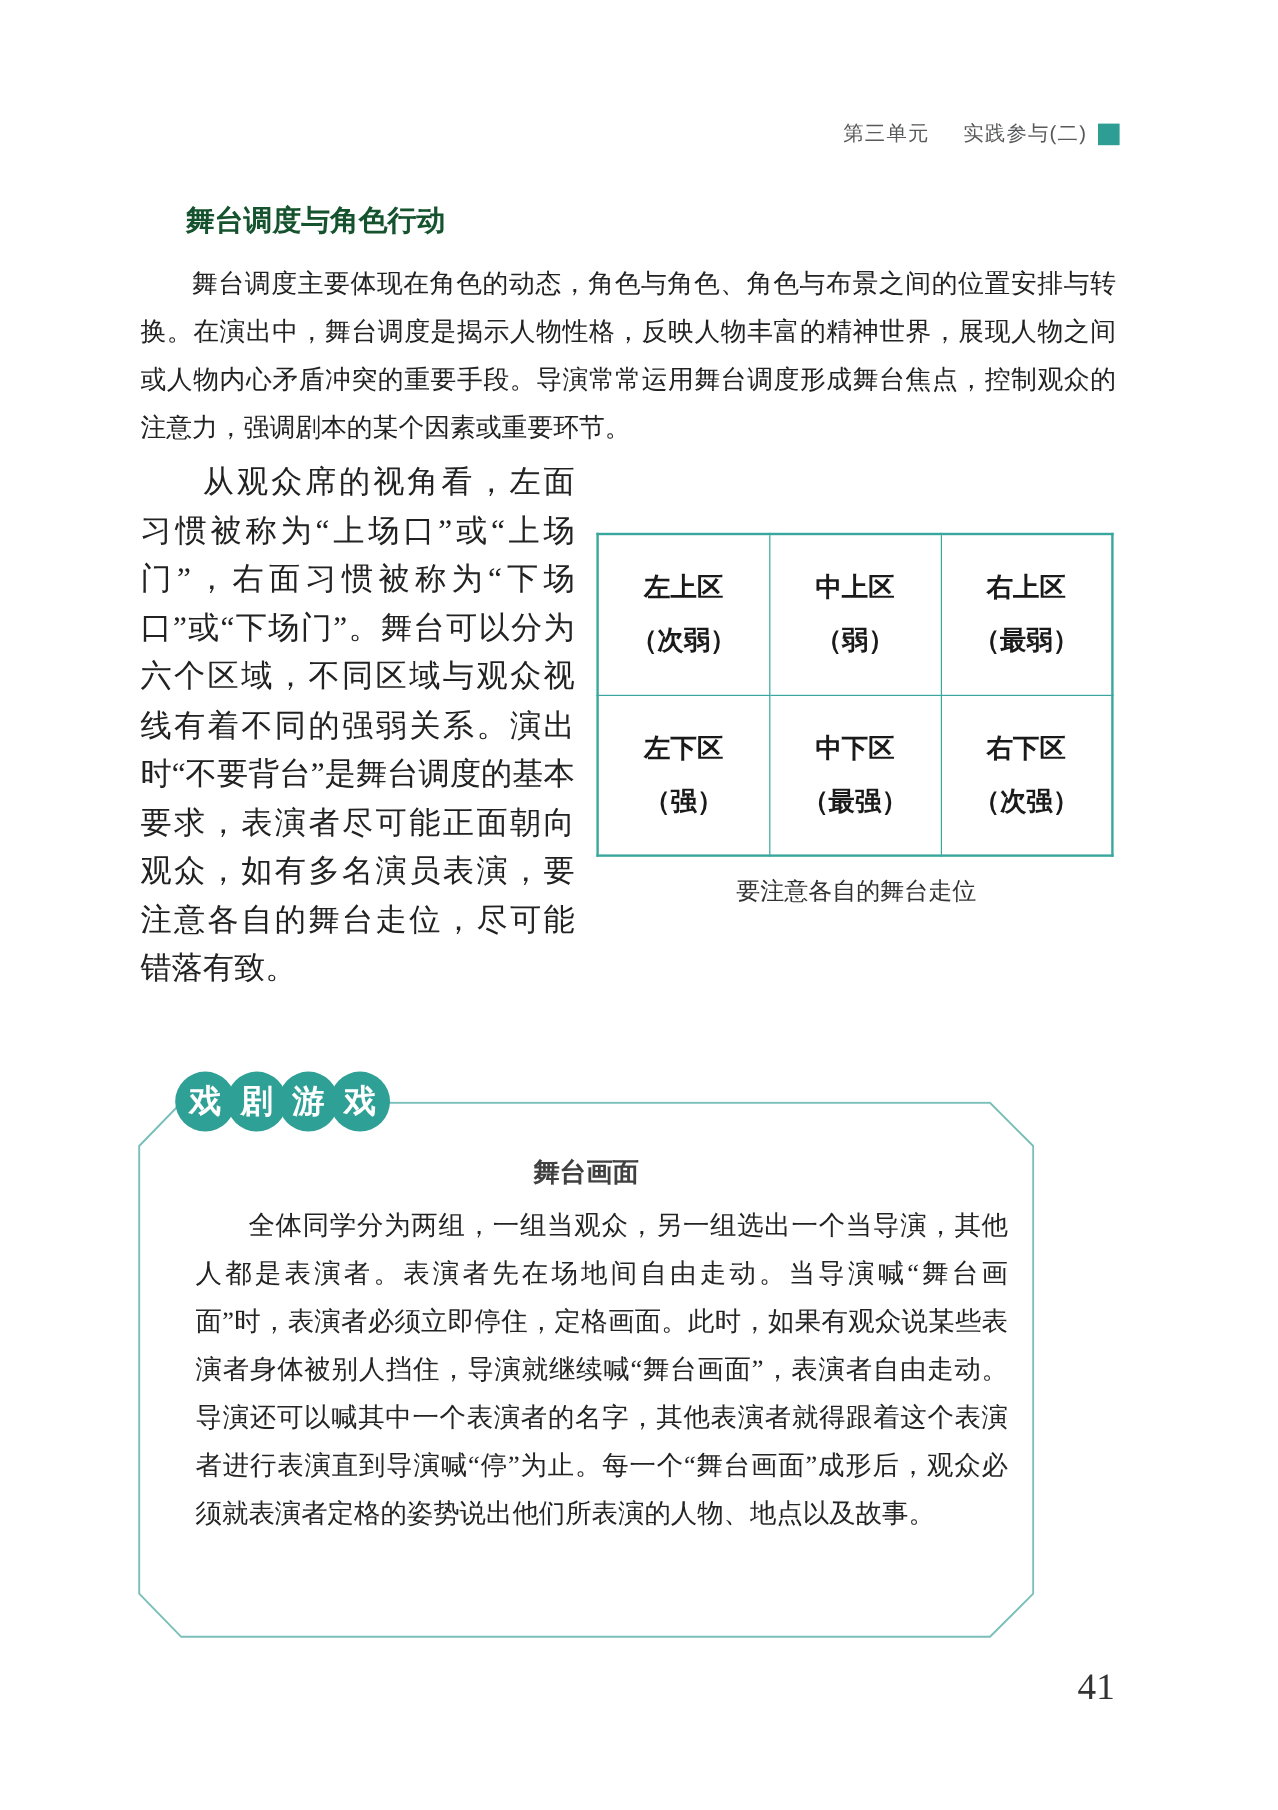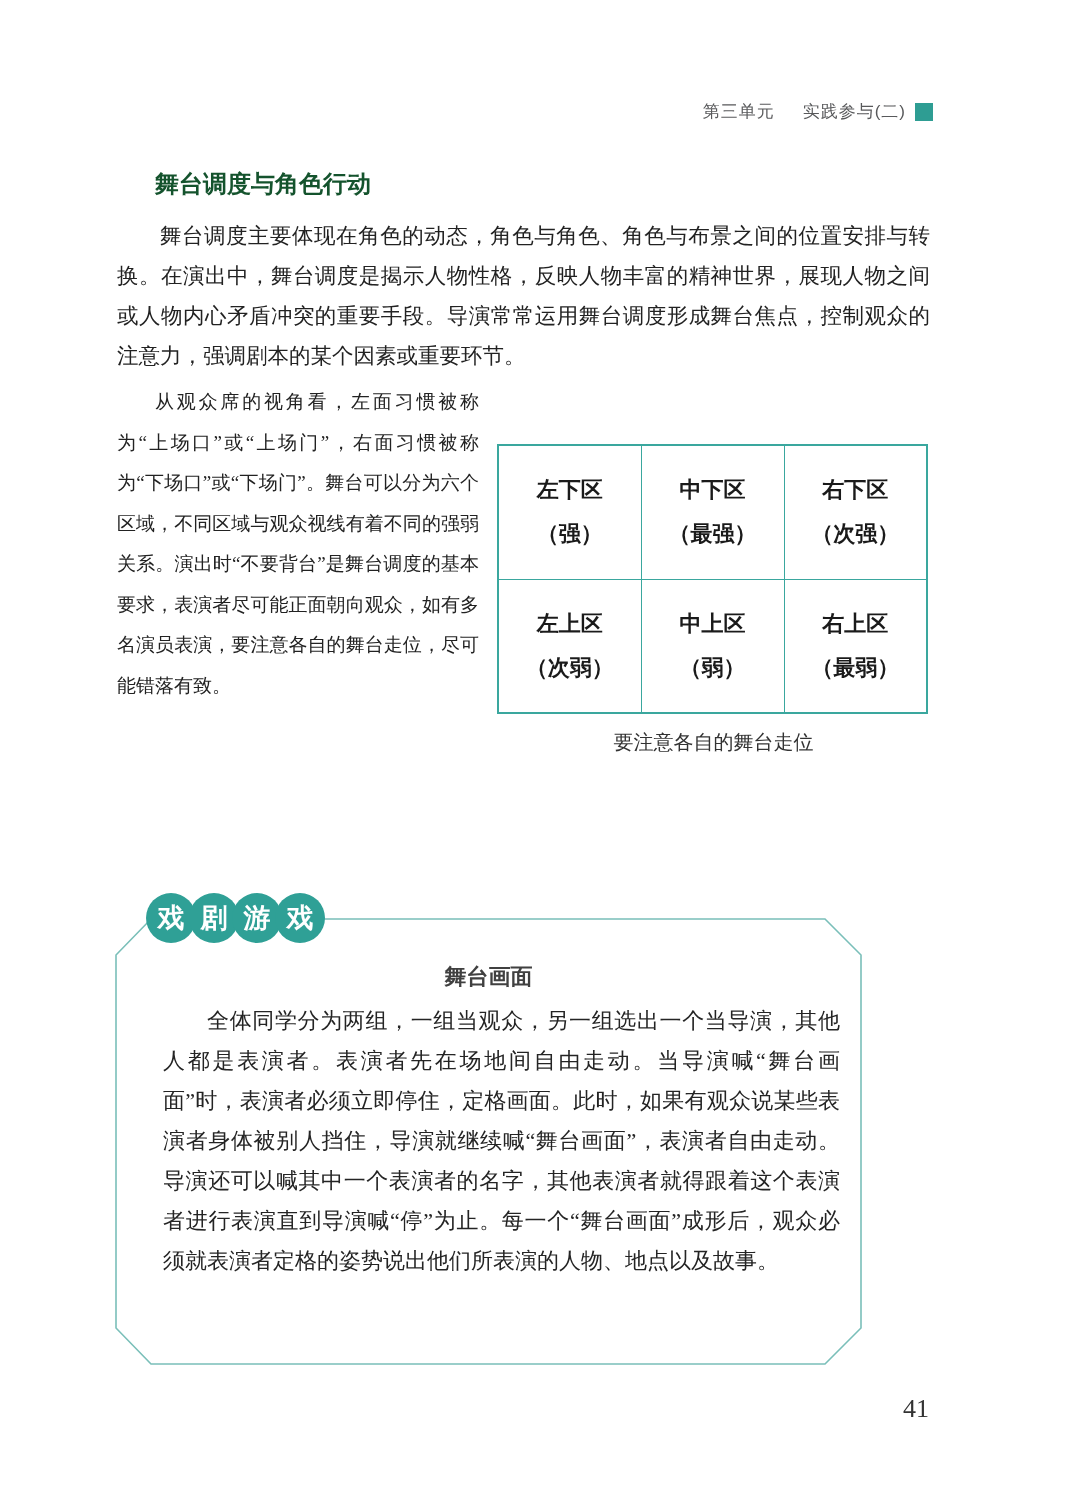--- a/index.html
+++ b/index.html
@@ -34,21 +34,21 @@
     margin-left:38px;
   }
   .para1 {
     margin-top:16px;
     font-size:21.5px; line-height:40px;
     text-align:justify; text-indent:2em;
   }
   .columns { display:flex; margin-top:6px; }
   .left-col { width:362px; flex:none; }
   .para2 {
-    font-size:19px; line-height:40.5px;
+    font-size:26px; line-height:40.5px;
     text-align:justify; text-indent:2em;
   }
   .figure { flex:none; margin-left:18px; width:433px; padding-top:62px; }
   .stage-table {
     width:431px; height:270px;
     border-collapse:collapse; table-layout:fixed;
     font-family:"Liberation Sans", sans-serif;
   }
   .stage-table td {
     border:1px solid #3aa79e;
@@ -93,21 +93,21 @@
   .game-body {
     position:relative;
     margin:9px 22px 0 48px;
     font-size:22px; line-height:40px;
     text-align:justify; text-indent:2em;
     color:#242424;
   }
 
   .page-number {
     position:absolute; right:136px; bottom:84px;
-    font-size:26px; color:#333333;
+    font-size:31px; color:#333333;
     font-family:"Liberation Serif", serif;
   }
 </style>
 </head>
 <body>
 
 <div class="page">
 
   <div class="running-head">
     <span>第三单元</span>
@@ -125,44 +125,44 @@
     <div class="columns">
       <div class="left-col">
         <p class="para2">从观众席的视角看，左面习惯被称为“上场口”或“上场门”，右面习惯被称为“下场口”或“下场门”。舞台可以分为六个区域，不同区域与观众视线有着不同的强弱关系。演出时“不要背台”是舞台调度的基本要求，表演者尽可能正面朝向观众，如有多名演员表演，要注意各自的舞台走位，尽可能错落有致。</p>
       </div>
 
       <div class="figure">
         <table class="stage-table">
           <tbody>
             <tr>
               <td>
+                <div class="cell-line">左上区</div>
+                <div class="cell-line">（次弱）</div>
+              </td>
+              <td>
+                <div class="cell-line">中上区</div>
+                <div class="cell-line">（弱）</div>
+              </td>
+              <td>
+                <div class="cell-line">右上区</div>
+                <div class="cell-line">（最弱）</div>
+              </td>
+            </tr>
+            <tr>
+              <td>
                 <div class="cell-line">左下区</div>
                 <div class="cell-line">（强）</div>
               </td>
               <td>
                 <div class="cell-line">中下区</div>
                 <div class="cell-line">（最强）</div>
               </td>
               <td>
                 <div class="cell-line">右下区</div>
                 <div class="cell-line">（次强）</div>
-              </td>
-            </tr>
-            <tr>
-              <td>
-                <div class="cell-line">左上区</div>
-                <div class="cell-line">（次弱）</div>
-              </td>
-              <td>
-                <div class="cell-line">中上区</div>
-                <div class="cell-line">（弱）</div>
-              </td>
-              <td>
-                <div class="cell-line">右上区</div>
-                <div class="cell-line">（最弱）</div>
               </td>
             </tr>
           </tbody>
         </table>
         <div class="figure-caption">要注意各自的舞台走位</div>
       </div>
     </div>
 
   </div>
 

